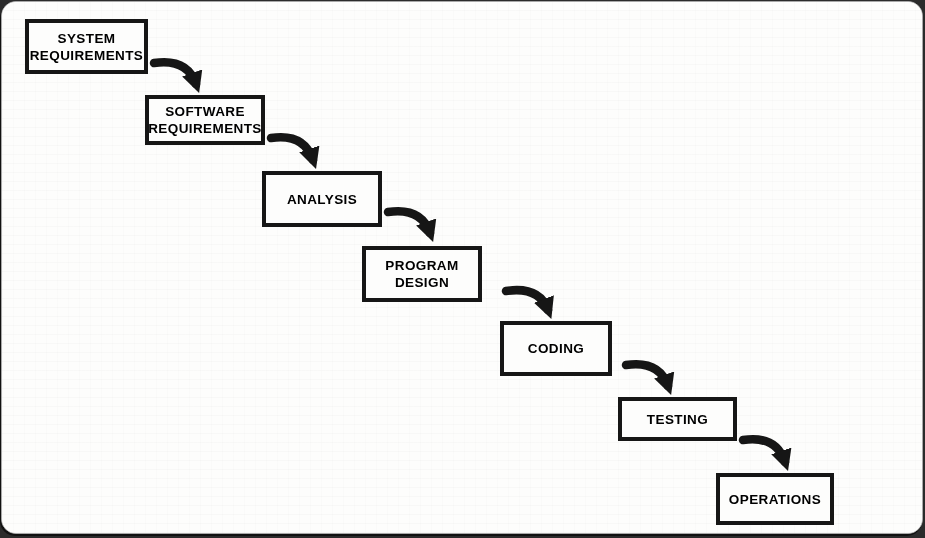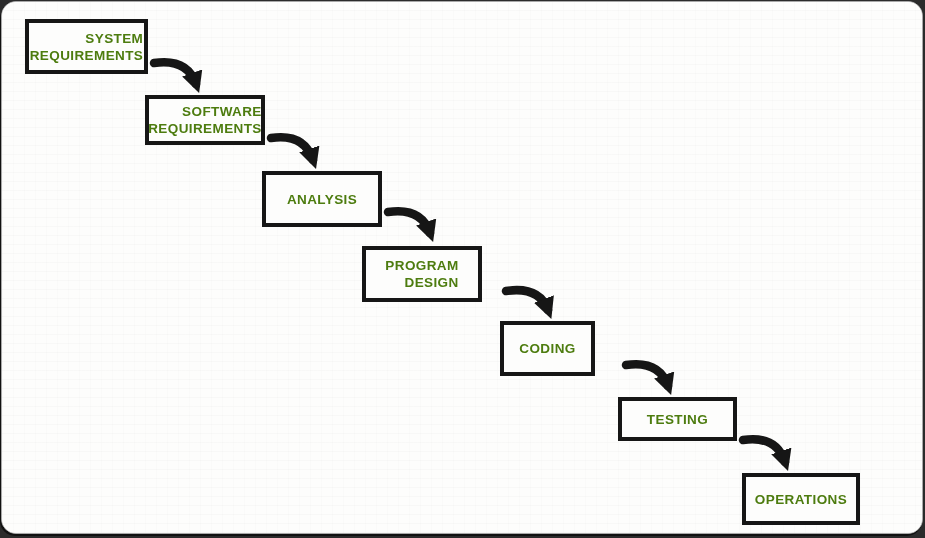--- a/index.html
+++ b/index.html
@@ -41,32 +41,32 @@
     display: flex;
     align-items: center;
     justify-content: center;
     text-align: center;
   }
   .stage-label {
     font-weight: 700;
     font-size: 13.5px;
     line-height: 17px;
     letter-spacing: 0.4px;
-    color: #4d7c0f;
+    color: #000000;
     white-space: pre-line;
-    text-align: right;
+    text-align: center;
   }
   
   .b0 { left: 23px;  top: 17px;  width: 123px; height: 55px; }
   .b1 { left: 143px; top: 93px;  width: 120px; height: 50px; }
   .b2 { left: 260px; top: 169px; width: 120px; height: 56px; }
   .b3 { left: 360px; top: 244px; width: 120px; height: 56px; }
-  .b4 { left: 498px; top: 319px; width: 95px; height: 55px; }
+  .b4 { left: 498px; top: 319px; width: 112px; height: 55px; }
   .b5 { left: 616px; top: 395px; width: 119px; height: 44px; }
-  .b6 { left: 740px; top: 471px; width: 118px; height: 52px; }
+  .b6 { left: 714px; top: 471px; width: 118px; height: 52px; }
   .arrow-layer {
     position: absolute;
     inset: 0;
     pointer-events: none;
   }
 </style>
 </head>
 <body>
 
 <div class="frame">

